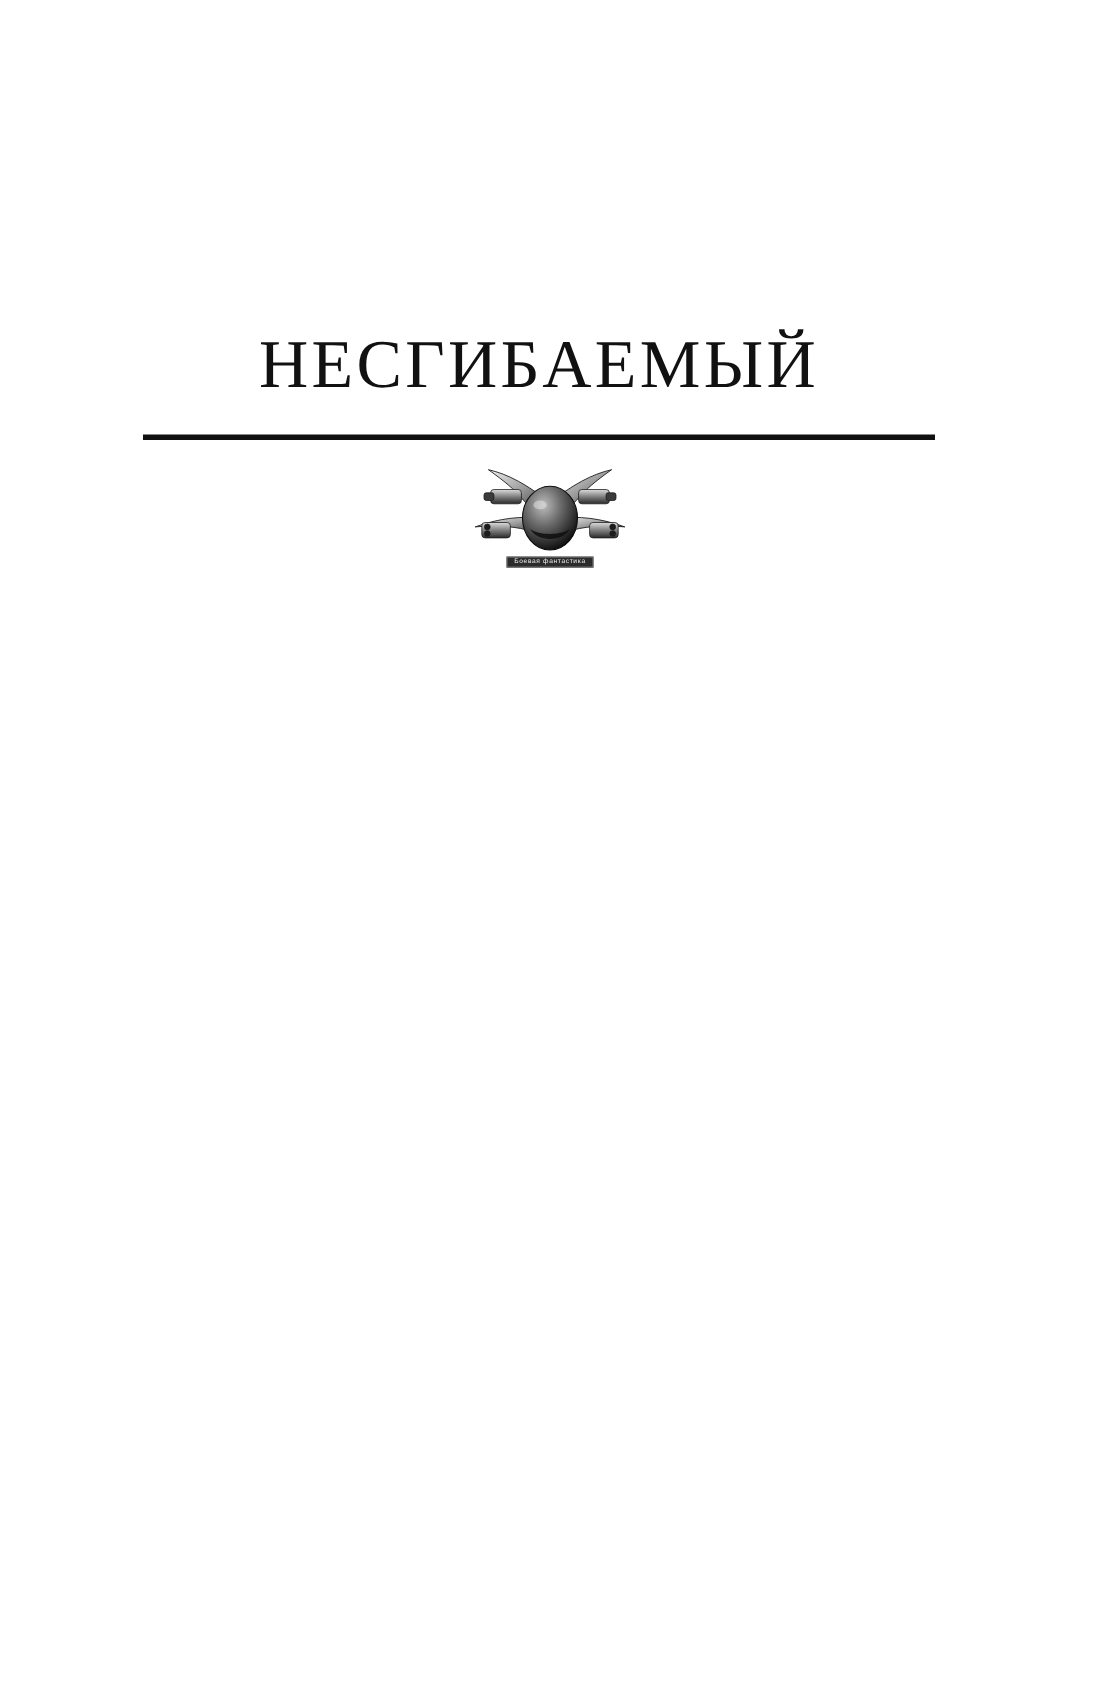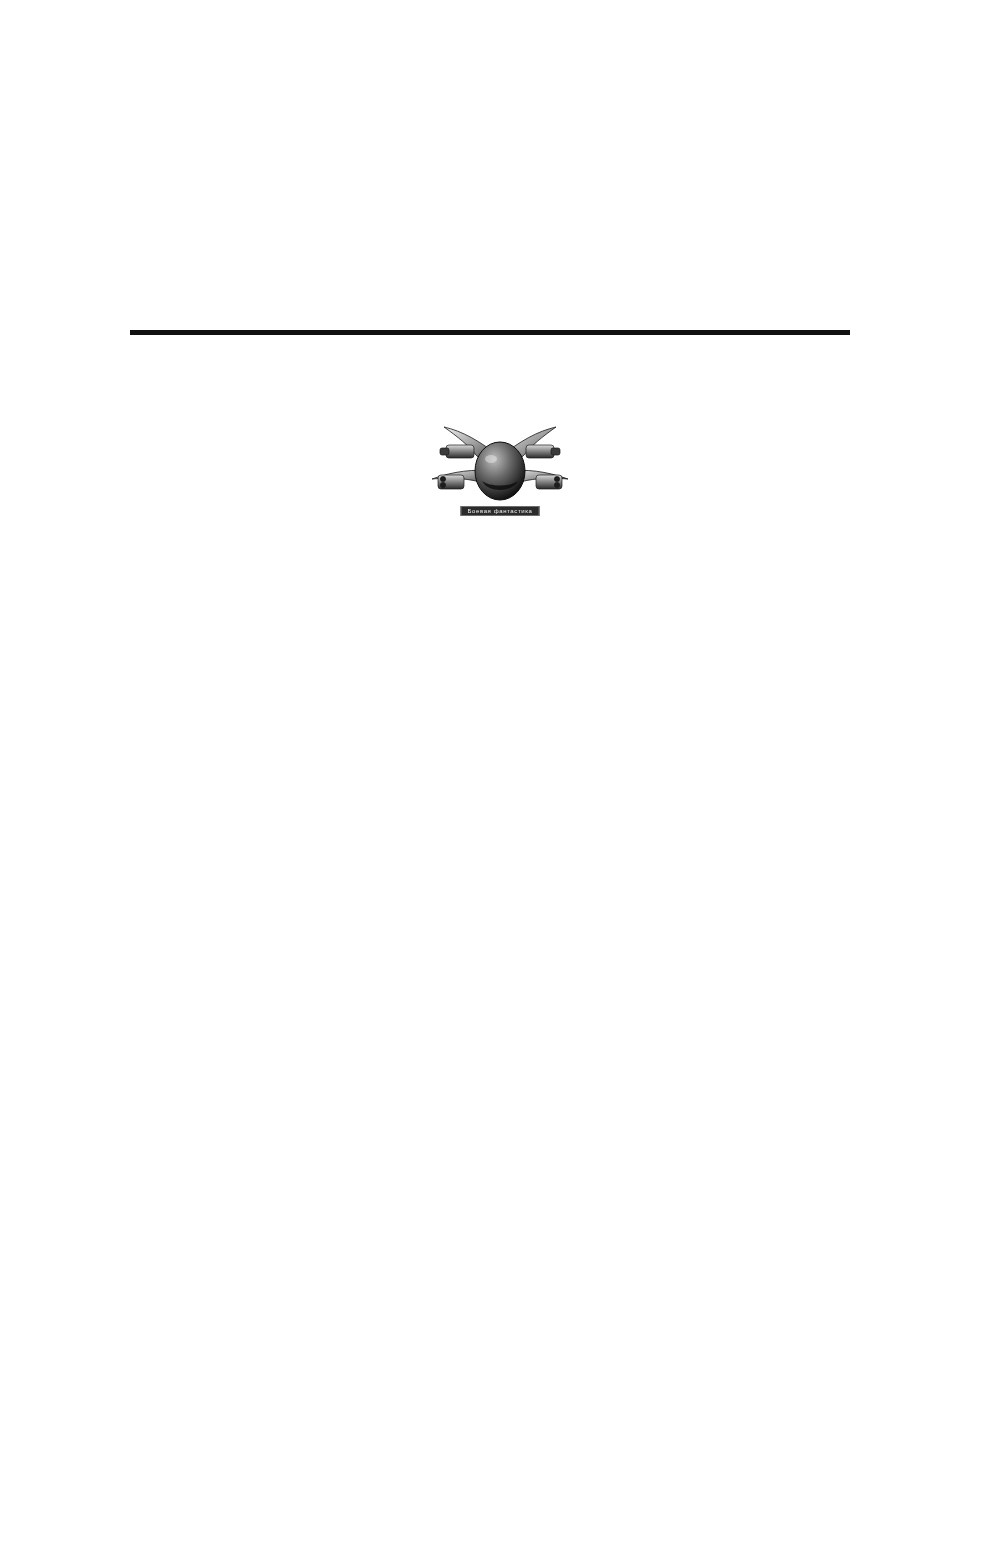--- a/index.html
+++ b/index.html
@@ -84,20 +84,21 @@
     border: 1px solid #6d6d6d;
     white-space: nowrap;
   }
 </style>
 </head>
 <body>
 
 <div class="page">
 
   <div class="title-block">
+    <div class="book-title">НЕСГИБАЕМЫЙ</div>
     <div class="title-rule"></div>
   </div>
 
   <div class="emblem-wrap">
     <div class="emblem">
       <svg viewBox="0 0 180 105" xmlns="http://www.w3.org/2000/svg">
         <defs>
           <radialGradient id="sphereGrad" cx="38%" cy="30%" r="72%">
             <stop offset="0%" stop-color="#bdbdbd"></stop>
             <stop offset="45%" stop-color="#6a6a6a"></stop>

